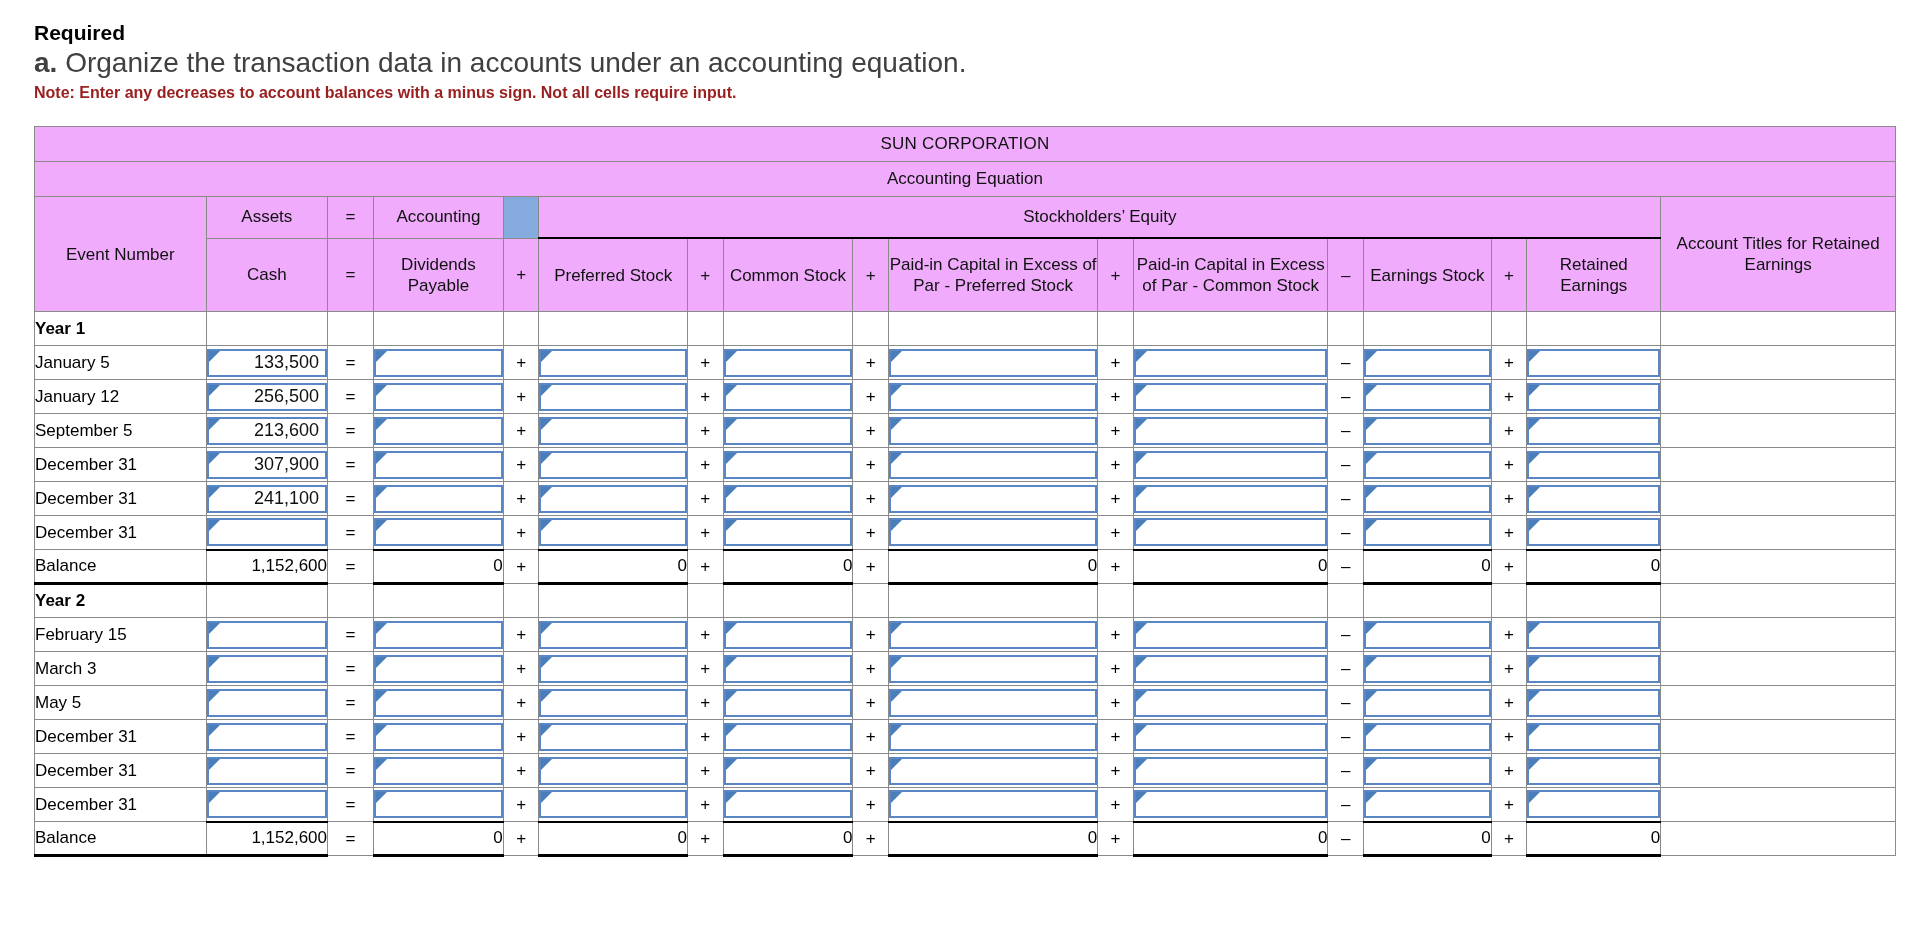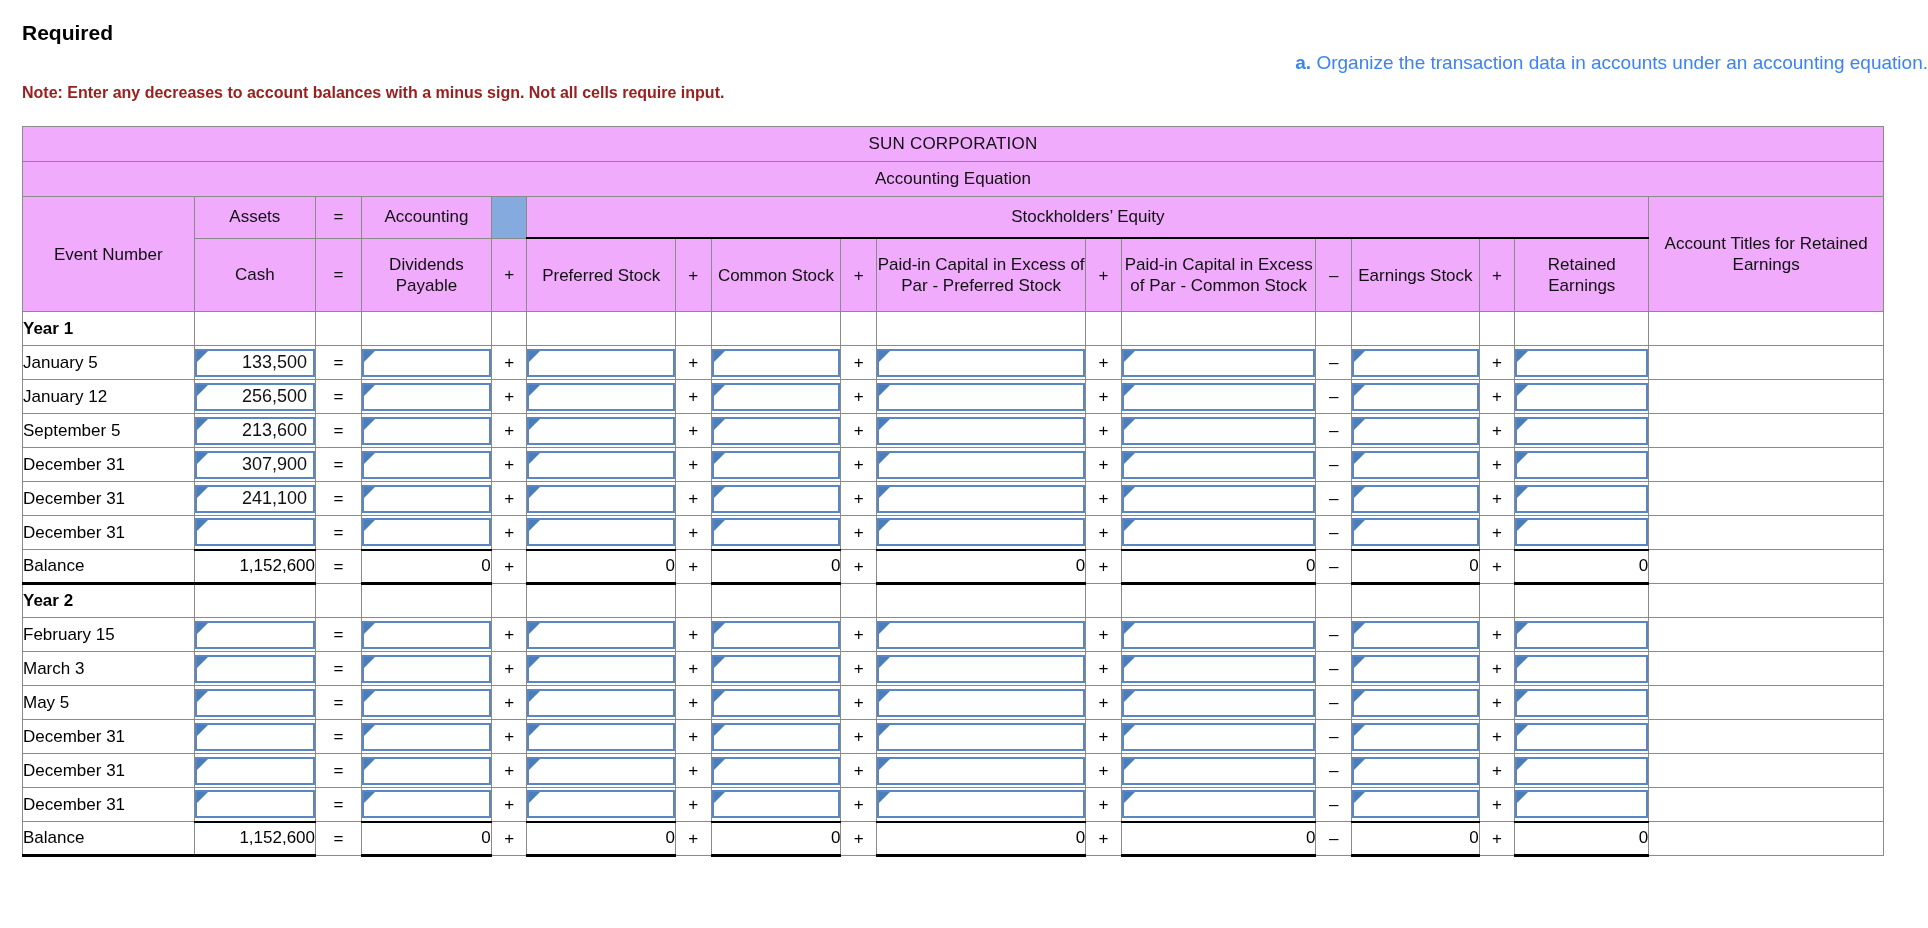--- a/index.html
+++ b/index.html
@@ -9,37 +9,36 @@
   }
   body {
     width: 1928px;
     height: 928px;
     font-family: "Liberation Sans", sans-serif;
     color: #000000;
     overflow: hidden;
   }
 
   .page {
-    padding: 18px 0 0 22px;
+    padding: 18px 0 0 34px;
     box-sizing: border-box;
   }
 
   
   .instructions { margin-bottom: 18px; }
   .req-title {
     font-size: 21px;
     font-weight: bold;
     line-height: 30px;
     color: #000;
   }
   .req-line {
-    font-size: 19px;
+    font-size: 28px;
     line-height: 30px;
-    color: #3b82f6;
-    text-align: right;
+    color: #404040;
   }
   .req-line .lead { font-weight: bold; }
   .req-note {
     font-size: 16px;
     line-height: 30px;
     font-weight: bold;
     color: #9a2020;
   }
 
   

